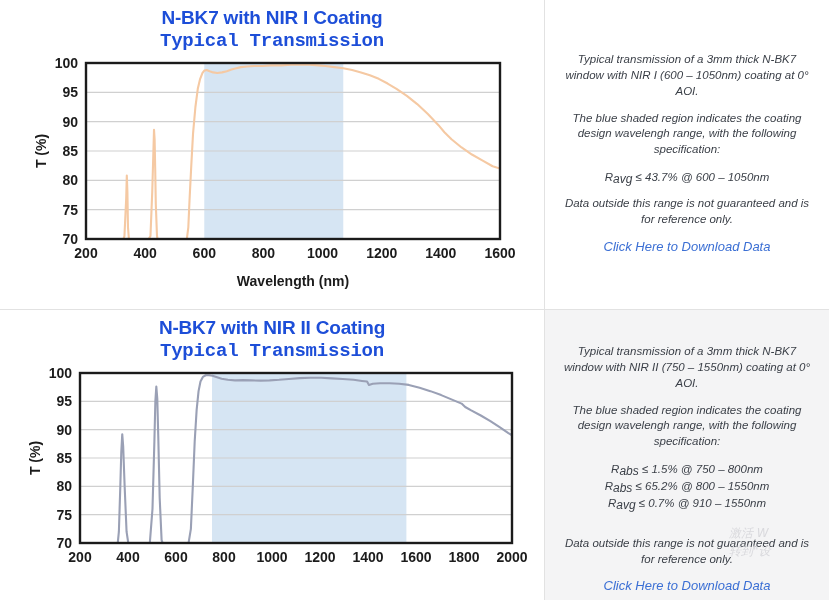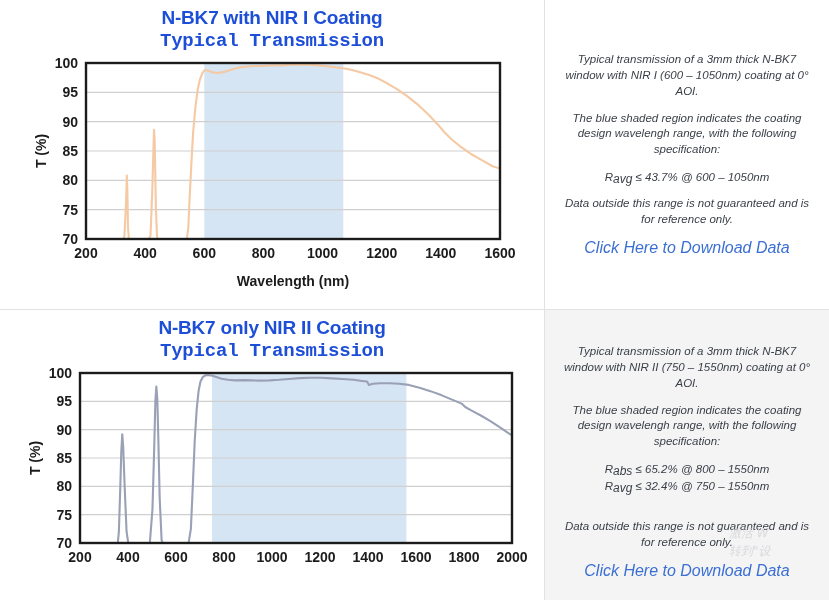--- a/index.html
+++ b/index.html
@@ -71,21 +71,21 @@
     line-height: 1.38;
     margin: 0 0 11px 0;
   }
   .tblock.spec { margin-bottom: 10px; }
   .spec-line { display: block; white-space: nowrap; }
   .spec-line sub { font-size: 12px; vertical-align: baseline; position: relative; top: 2px; }
   .dl-link {
     display: block;
     text-align: center;
     color: #3b6fd4;
-    font-size: 16px;
+    font-size: 13px;
     text-decoration: none;
     cursor: pointer;
   }
 
   .t1-inner { padding-top: 52px; }
   .t2-inner { padding-top: 34px; }
   .gap { height: 14px; }
 
   
   .watermark {
@@ -166,21 +166,21 @@
         <a class="dl-link" href="#">Click Here to Download Data</a>
       </div>
     </div>
 
   </div>
 
   <div class="row row-2">
 
     <div class="chart-cell">
       <div class="chart-title">
-        <span>N-BK7 only NIR II Coating</span>
+        <span>N-BK7 with NIR II Coating</span>
         <span class="l2">Typical Transmission</span>
       </div>
       <div class="plot-wrap">
         <svg class="plot" id="svg-nir2" width="545" height="235" viewBox="0 0 545 235">
             <g>
               <defs>
                 <clipPath id="svg-nir2-clip">
                   <rect x="80" y="10" width="432" height="170"></rect>
                 </clipPath>
               </defs>
@@ -216,22 +216,23 @@
             </g>
           </svg>
       </div>
     </div>
 
     <div class="text-cell shaded">
       <div class="t2-inner">
         <p class="tblock">Typical transmission of a 3mm thick N-BK7 window with NIR II (750 – 1550nm) coating at 0° AOI.</p>
         <p class="tblock">The blue shaded region indicates the coating design wavelengh range, with the following specification:</p>
         <p class="tblock spec" id="nir2-specs">
+            <span class="spec-line"><span>R</span><sub>abs</sub><span> ≤ 1.5% @ 750 – 800nm</span></span>
             <span class="spec-line"><span>R</span><sub>abs</sub><span> ≤ 65.2% @ 800 – 1550nm</span></span>
-            <span class="spec-line"><span>R</span><sub>avg</sub><span> ≤ 32.4% @ 750 – 1550nm</span></span>
+            <span class="spec-line"><span>R</span><sub>avg</sub><span> ≤ 0.7% @ 910 – 1550nm</span></span>
           </p>
         <div class="gap"></div>
         <p class="tblock">Data outside this range is not guaranteed and is for reference only.</p>
         <a class="dl-link" href="#">Click Here to Download Data</a>
       </div>
       <div class="watermark">
         <div>激活 W</div>
         <div>转到"设</div>
       </div>
     </div>

